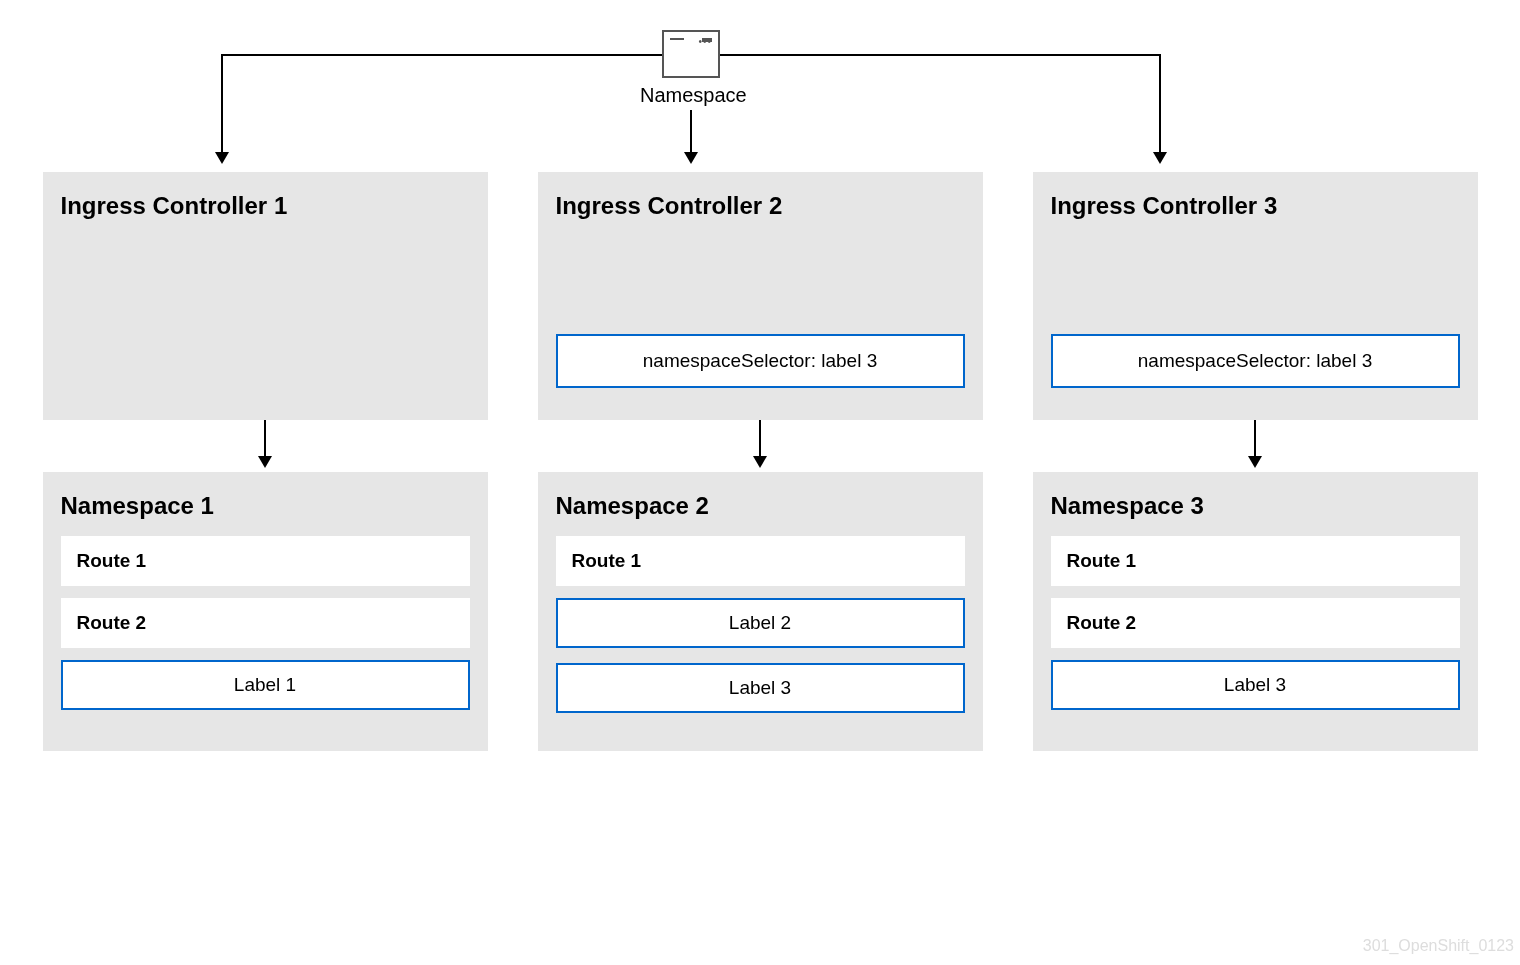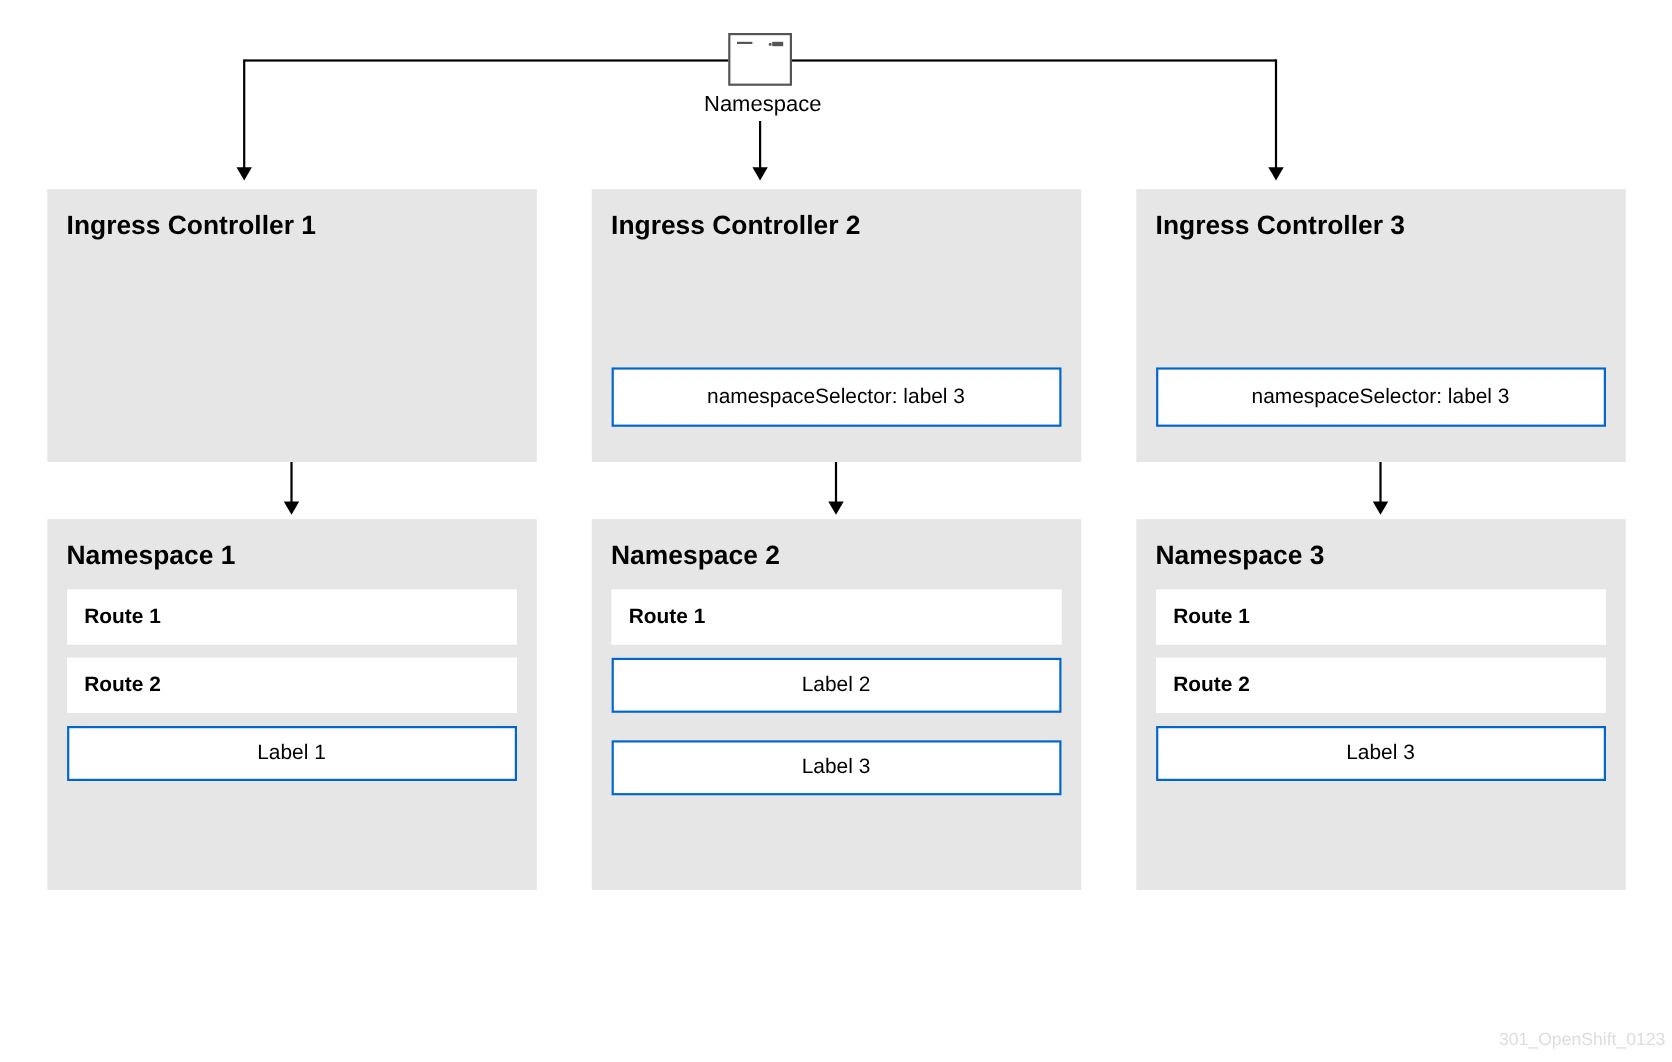--- a/index.html
+++ b/index.html
@@ -108,21 +108,21 @@
       justify-content: center;
     }
     .col {
       width: 445px;
     }
     .card {
       background: #e6e6e6;
       padding: 20px 18px;
     }
     .controller-card { height: 248px; position: relative; }
-    .namespace-card { height: 337px; position: relative; }
+    .namespace-card { height: 279px; position: relative; }
     .card-title {
       font-size: 24px;
       font-weight: 700;
       color: #000;
       margin-bottom: 16px;
     }
     .selector-box {
       border: 2px solid #0066cc;
       background: #fff;
       padding: 14px 10px;
@@ -141,21 +141,21 @@
       color: #000;
       margin-bottom: 12px;
     }
     .label-box {
       border: 2px solid #0066cc;
       background: #fff;
       padding: 12px 10px;
       font-size: 19px;
       color: #000;
       text-align: center;
-      margin-bottom: 25px;
+      margin-bottom: 15px;
     }
     
     .mid-arrow-wrap { height: 52px; position: relative; }
     .mid-vline {
       position: absolute;
       top: 0; left: 50%;
       transform: translateX(-50%);
       width: 2px; height: 38px;
       background: #000;
     }

